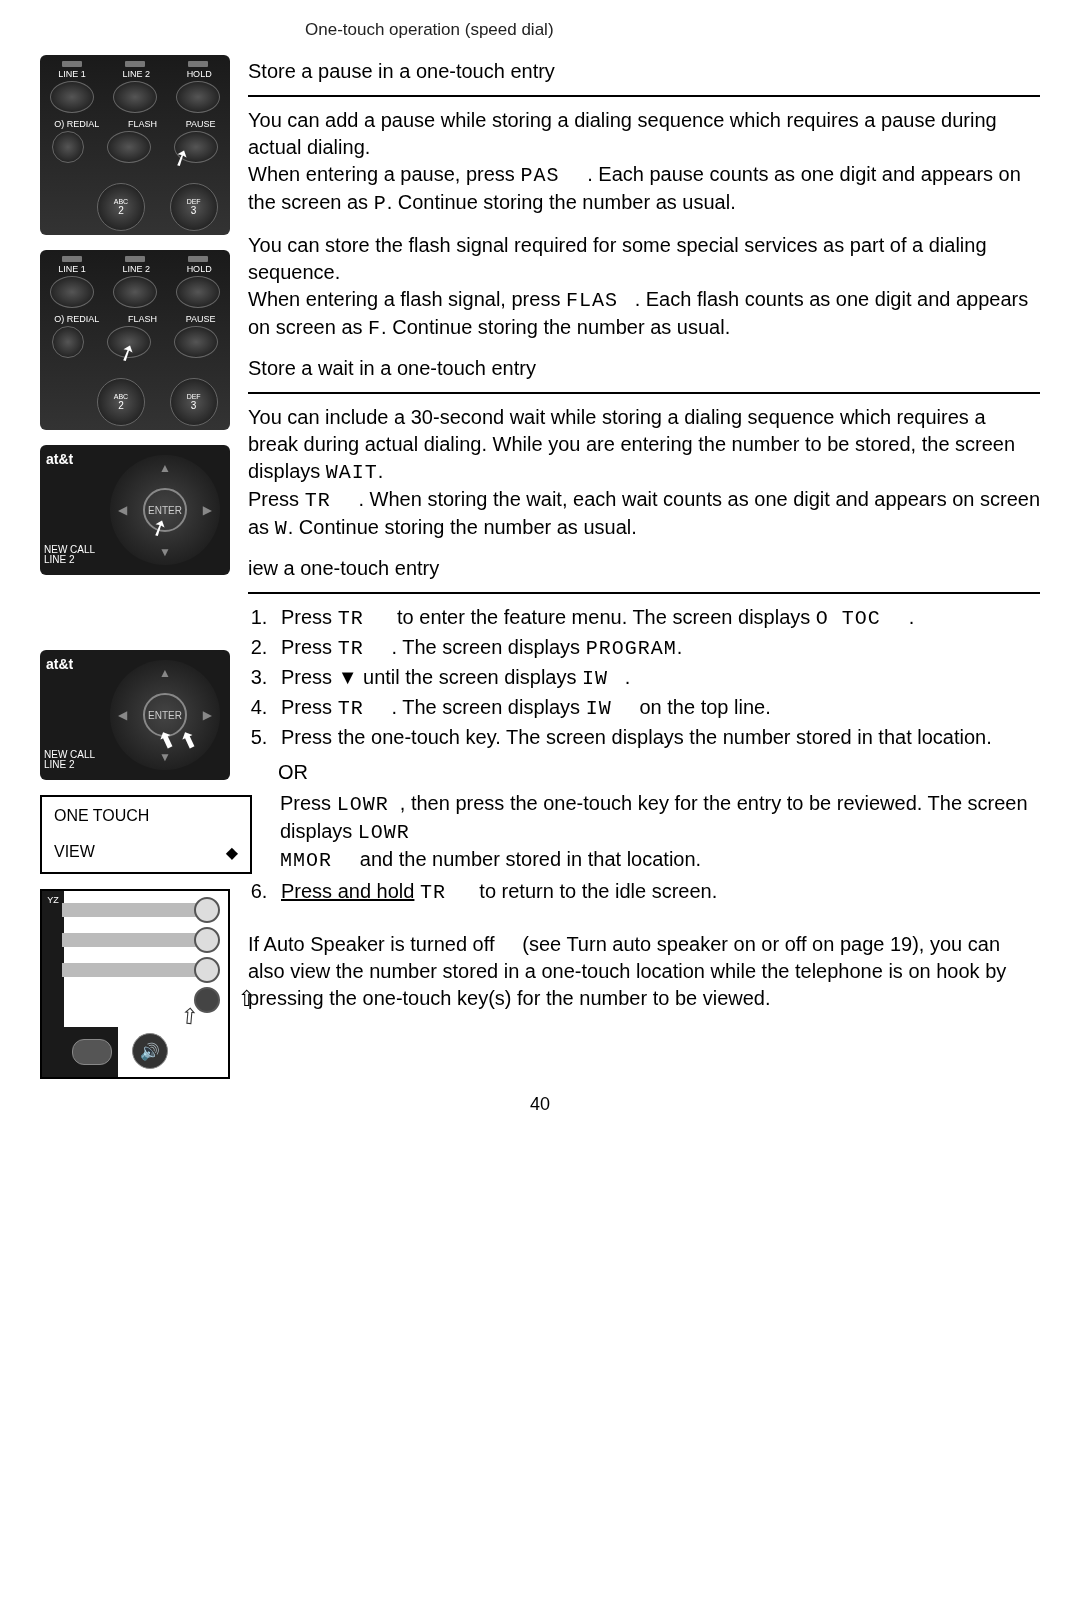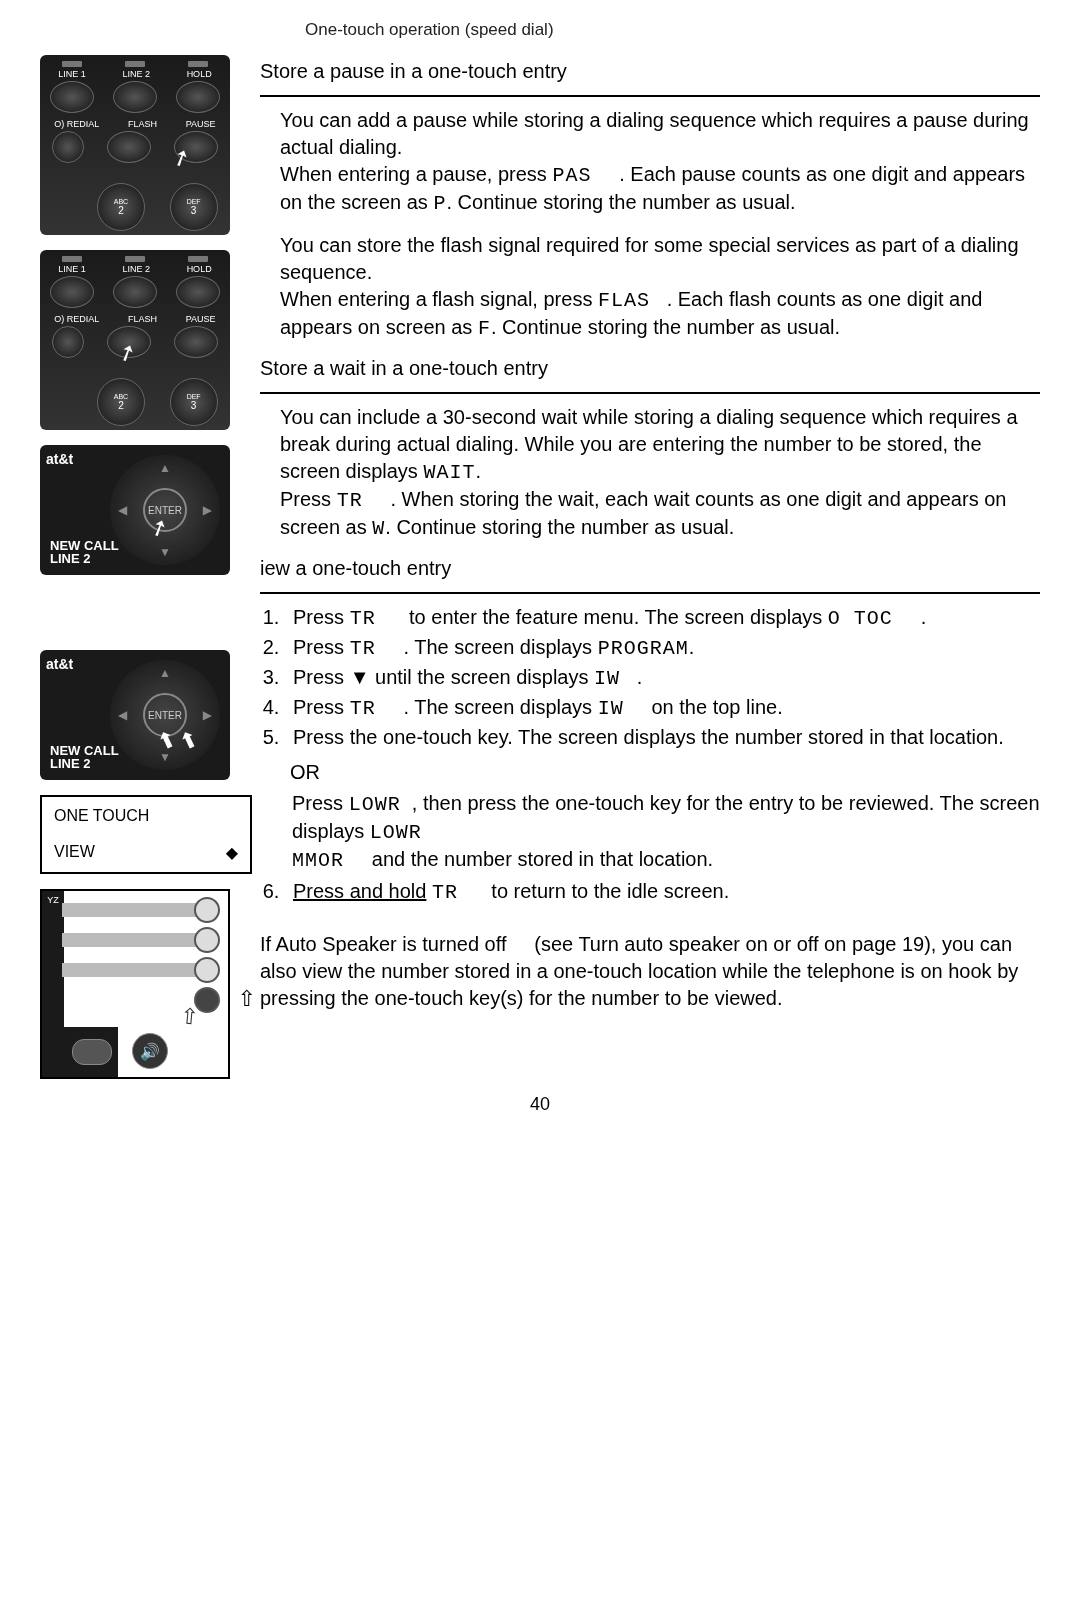--- a/index.html
+++ b/index.html
@@ -22,21 +22,21 @@
     color: #222;
   }
   .main-title {
     font-size: 34px;
     font-weight: bold;
     margin-left: 265px;
     margin-bottom: 15px;
   }
   .columns {
     display: flex;
-    gap: 20px;
+    gap: 8px;
   }
   .left-col {
     width: 200px;
     flex-shrink: 0;
     display: flex;
     flex-direction: column;
     gap: 15px;
   }
   .right-col {
     flex: 1;
@@ -45,21 +45,20 @@
     font-size: 20px;
     border-bottom: 2px solid #000;
     padding-bottom: 12px;
     margin-bottom: 10px;
     margin-top: 5px;
   }
   .body-text {
     font-size: 20px;
     line-height: 1.35;
     margin-bottom: 15px;
-    margin-left: 20px;
   }
   .mono {
     font-family: "Courier New", monospace;
     letter-spacing: 1px;
   }
   ol.steps {
     font-size: 20px;
     line-height: 1.35;
     padding-left: 25px;
     margin: 0 0 10px 0;
@@ -114,21 +113,21 @@
     background: #1a1a1a; border-radius:6px; position:relative; overflow:hidden;
   }
   .att { color:#fff; font-size:14px; font-weight:bold; position:absolute; top:6px; left:6px;}
   .dial {
     position:absolute; right:10px; top:10px; width:110px;height:110px;
     background:radial-gradient(#444,#111); border-radius:50%;
     display:flex;align-items:center;justify-content:center;
   }
   .dial .inner { width:40px;height:40px;border:2px solid #888;border-radius:50%;color:#ccc;font-size:10px;display:flex;align-items:center;justify-content:center;}
   .dial .tri { position:absolute; color:#888; font-size:12px;}
-  .newcall { position:absolute; bottom:10px; left:10px; color:#fff; font-size:13px; line-height:1;font-weight:bold;}
+  .newcall { position:absolute; bottom:10px; left:4px; color:#fff; font-size:10px; line-height:1;}
   .lcd {
     width: 212px; border:2px solid #000; padding:10px 12px; box-sizing:border-box;
     font-size:16px; font-family:Arial;
   }
   .lcd .row2 { display:flex; justify-content:space-between; margin-top:18px;}
   .onetouch-img {
     width:190px; height:190px; border:2px solid #000; background:#fff; position:relative;
     box-sizing:border-box;
   }
   .ot-stripe { position:absolute; left:20px; right:20px; height:14px; background:#bbb; }

